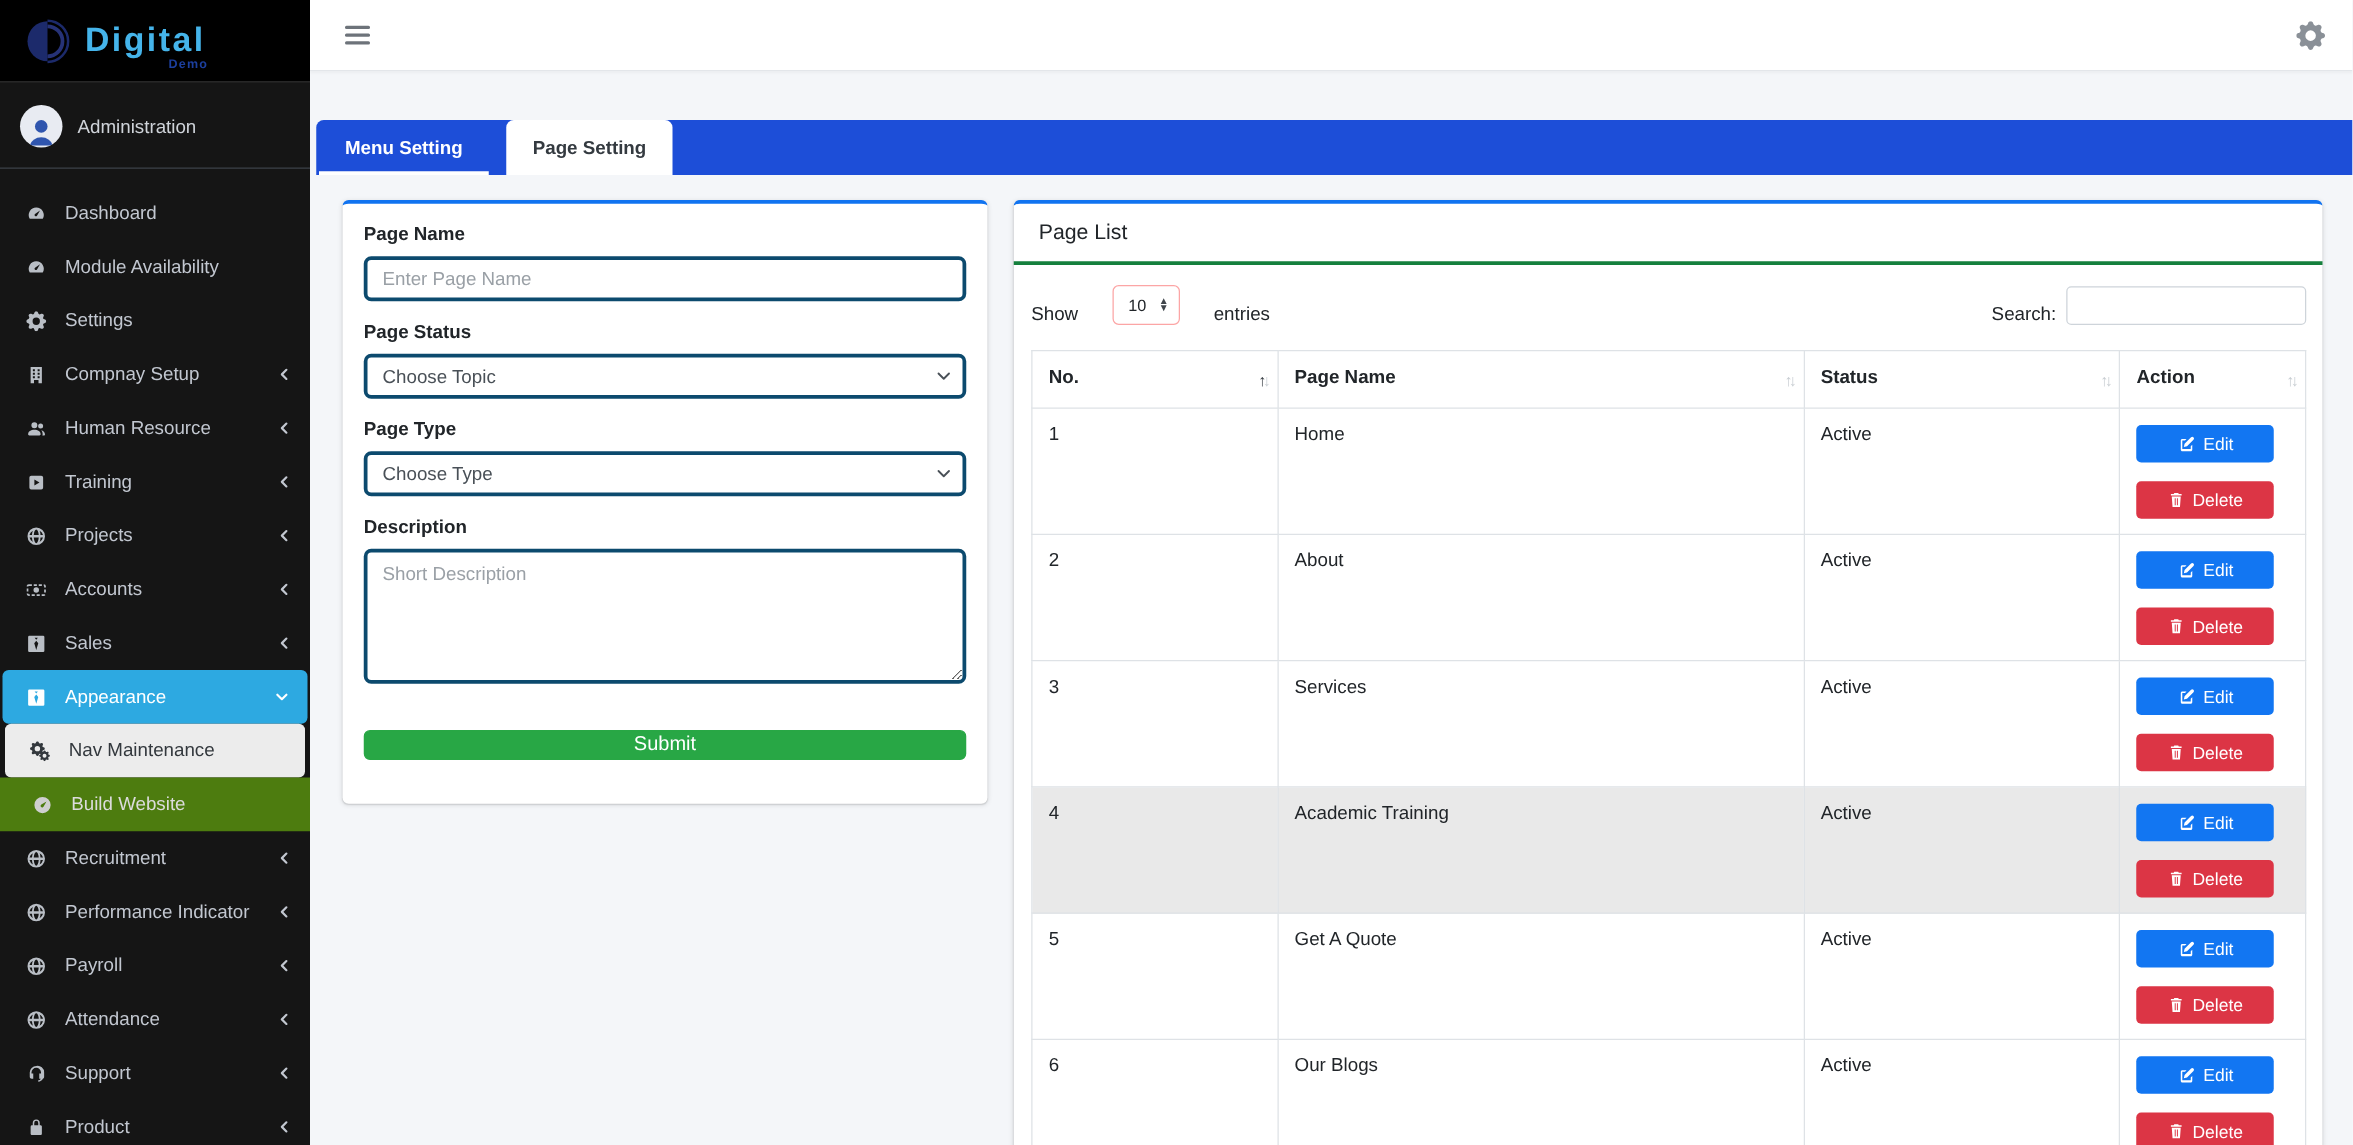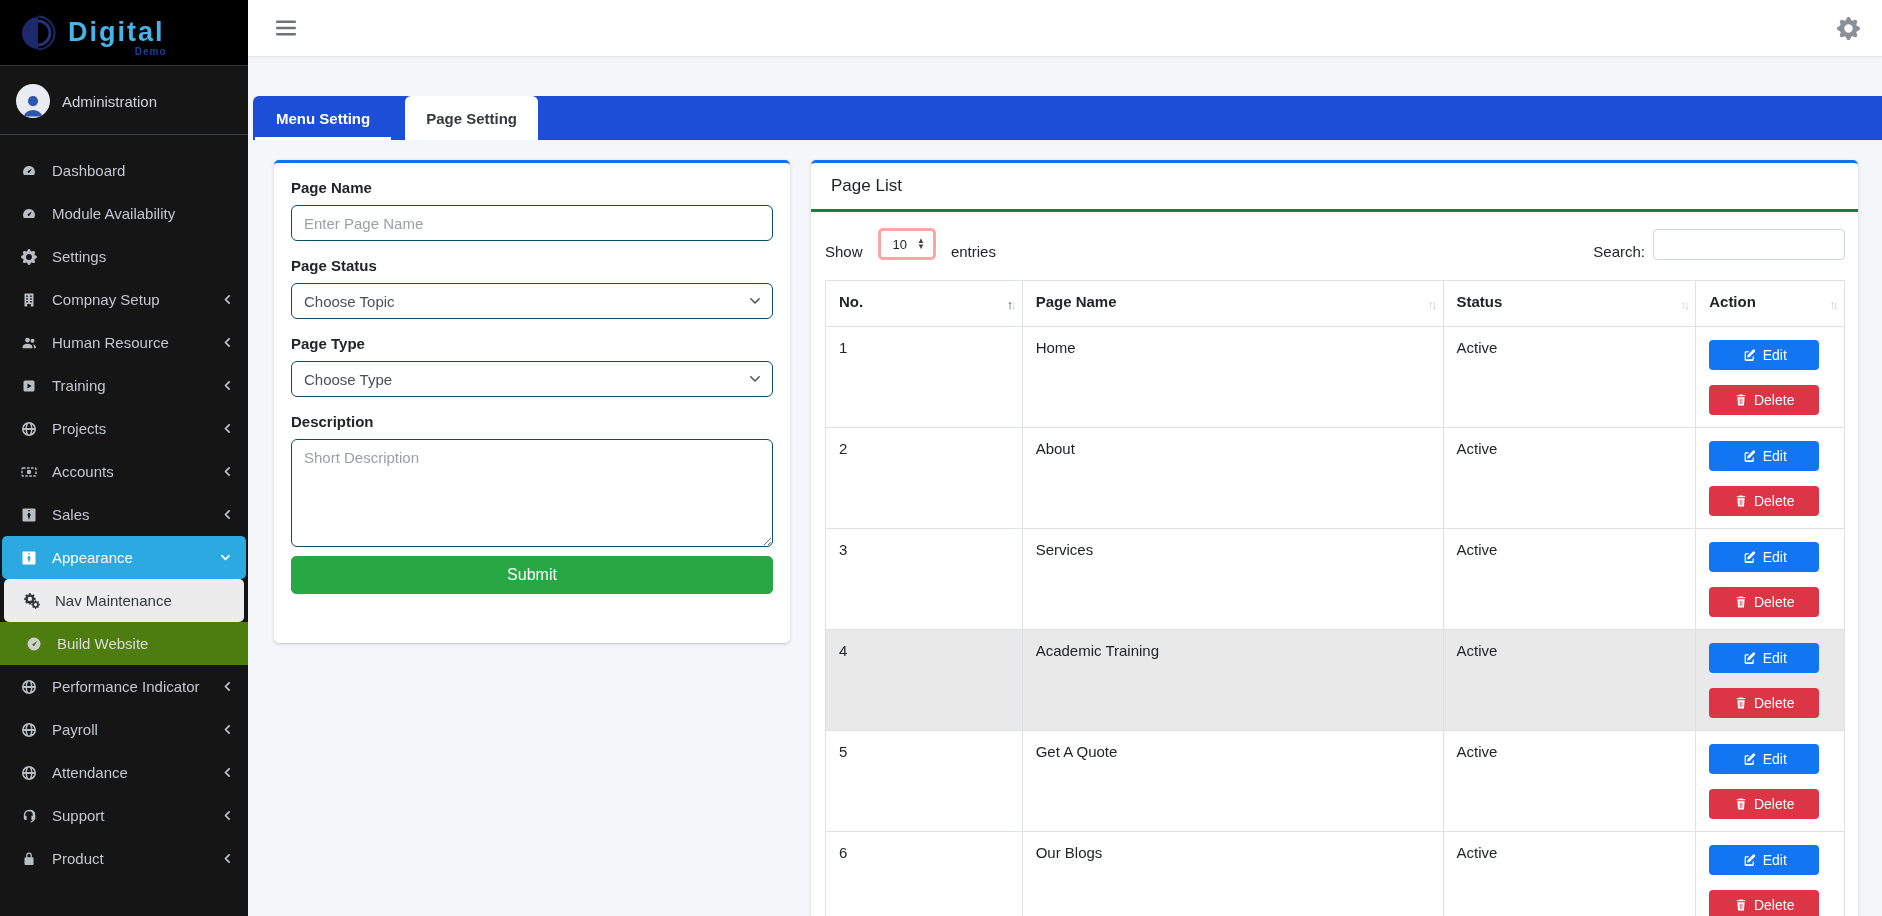--- a/index.html
+++ b/index.html
@@ -38,34 +38,34 @@
   .tab { display:flex; align-items:center; padding:0 21px; font-size:15px; font-weight:600; cursor:pointer; }
   .tab.inactive { color:#fff; box-shadow:inset 0 -3px 0 #fff; margin-left:2px; }
   .tab.active { background:#fff; color:#343a40; border-radius:6px 6px 0 0; margin-left:14px; }
 
   .card { position:absolute; background:#fff; border-top:3px solid #1173f0; border-radius:5px; box-shadow:0 1px 1px rgba(0,0,0,.10), 0 1px 4px rgba(0,0,0,.12); }
   .card-form { left:26px; top:103px; width:516px; height:483px; padding:0 17px; }
   .card-list { left:563px; top:103px; width:1047px; height:840px; }
 
   
   .f-label { font-size:15px; font-weight:700; color:#212529; margin-top:16px; margin-bottom:9px; }
-  .f-input, .f-select, .f-textarea { width:100%; border:1px solid #0c4a6e; border-radius:6px; font-size:15px; color:#495057; background:#fff; font-family:inherit; }
+  .f-input, .f-select, .f-textarea { width:100%; border:3px solid #0c4a6e; border-radius:6px; font-size:15px; color:#495057; background:#fff; font-family:inherit; }
   .f-input { height:36px; padding:0 12px; }
   .f-input::placeholder, .f-textarea::placeholder { color:#9aa0a6; }
   .sel-wrap { position:relative; }
   .f-select { height:36px; padding:0 30px 0 12px; -webkit-appearance:none; appearance:none; }
   .sel-arrow { position:absolute; right:11px; top:11px; pointer-events:none; color:#495057; }
   .f-textarea { height:108px; padding:9px 12px; resize:vertical; }
-  .submit-btn { width:100%; height:38px; margin-top:5px; background:#28a745; border:1px solid #28a745; color:#fff; font-size:16px; border-radius:5px; cursor:pointer; font-family:inherit; }
+  .submit-btn { width:100%; height:24px; margin-top:32px; background:#28a745; border:1px solid #28a745; color:#fff; font-size:16px; border-radius:5px; cursor:pointer; font-family:inherit; }
 
   
   .list-header { padding:13px 20px; font-size:17px; color:#212529; border-bottom:3px solid #15803d; }
   .list-body { padding:16px 13px 0 14px; }
   .controls { display:flex; align-items:flex-end; font-size:15px; color:#212529; }
-  .show-select { display:inline-flex; align-items:center; border:3px solid #fca5a5; border-radius:5px; height:32px; padding:0 8px 0 12px; margin:0 15px; cursor:pointer; }
+  .show-select { display:inline-flex; align-items:center; border:1px solid #fca5a5; border-radius:5px; height:32px; padding:0 8px 0 12px; margin:0 27px; cursor:pointer; }
   .show-select .val { font-size:13px; color:#212529; margin-right:10px; }
   .spin { display:flex; flex-direction:column; font-size:8px; color:#3f454b; line-height:6px; }
   .controls .spacer { flex:1; }
   .search-lbl { margin-right:8px; }
   .search-input { width:192px; height:31px; border:1px solid #ced4da; border-radius:4px; padding:0 8px; font-size:14px; font-family:inherit; }
 
   table.dt { width:100%; border-collapse:collapse; margin-top:20px; table-layout:fixed; }
   table.dt th, table.dt td { border:1px solid #dee2e6; font-size:15px; color:#212529; text-align:left; vertical-align:top; }
   table.dt th { font-weight:700; padding:12px 10px 12px 13px; position:relative; height:46px; }
   table.dt td { padding:12px 13px; height:95px; }
@@ -232,20 +232,33 @@
           </span>
           <span class="lbl">Nav Maintenance</span>
         </div>
         <div class="side-item submenu">
           <span class="ico">
             <svg viewBox="0 0 16 16" width="16" height="16" fill="currentColor">
               <path fill-rule="evenodd" d="M8 1.5a6.5 6.5 0 1 0 0 13 6.5 6.5 0 0 0 0-13zm3.2 3.6L9 9a1.3 1.3 0 1 1-1.6-1.6z"></path>
             </svg>
           </span>
           <span class="lbl">Build Website</span>
+        </div>
+        <div class="side-item">
+          <span class="ico">
+            <svg viewBox="0 0 16 16" width="16" height="16" fill="currentColor">
+              <path d="M8 1a7 7 0 1 0 0 14A7 7 0 0 0 8 1zm0 1.5c.9 0 1.8 1.8 2 4.5H6c.2-2.7 1.1-4.5 2-4.5zM4.6 7H2.6a5.5 5.5 0 0 1 2.7-3.5A9 9 0 0 0 4.6 7zm0 2a9 9 0 0 0 .7 3.5A5.5 5.5 0 0 1 2.6 9zm1.4 0h4c-.2 2.7-1.1 4.5-2 4.5S6.2 11.7 6 9zm5.4 0h2a5.5 5.5 0 0 1-2.7 3.5 9 9 0 0 0 .7-3.5zm0-2a9 9 0 0 0-.7-3.5A5.5 5.5 0 0 1 13.4 7z"></path>
+            </svg>
+          </span>
+          <span class="lbl">Recruitment</span>
+          <span class="chev">
+            <svg viewBox="0 0 16 16" width="13" height="13">
+              <path d="M10 3.5 5.5 8 10 12.5" fill="none" stroke="currentColor" stroke-width="2.1" stroke-linecap="round" stroke-linejoin="round"></path>
+            </svg>
+          </span>
         </div>
         <div class="side-item">
           <span class="ico">
             <svg viewBox="0 0 16 16" width="16" height="16" fill="currentColor">
               <path d="M8 1a7 7 0 1 0 0 14A7 7 0 0 0 8 1zm0 1.5c.9 0 1.8 1.8 2 4.5H6c.2-2.7 1.1-4.5 2-4.5zM4.6 7H2.6a5.5 5.5 0 0 1 2.7-3.5A9 9 0 0 0 4.6 7zm0 2a9 9 0 0 0 .7 3.5A5.5 5.5 0 0 1 2.6 9zm1.4 0h4c-.2 2.7-1.1 4.5-2 4.5S6.2 11.7 6 9zm5.4 0h2a5.5 5.5 0 0 1-2.7 3.5 9 9 0 0 0 .7-3.5zm0-2a9 9 0 0 0-.7-3.5A5.5 5.5 0 0 1 13.4 7z"></path>
             </svg>
           </span>
           <span class="lbl">Performance Indicator</span>
           <span class="chev">
             <svg viewBox="0 0 16 16" width="13" height="13">

